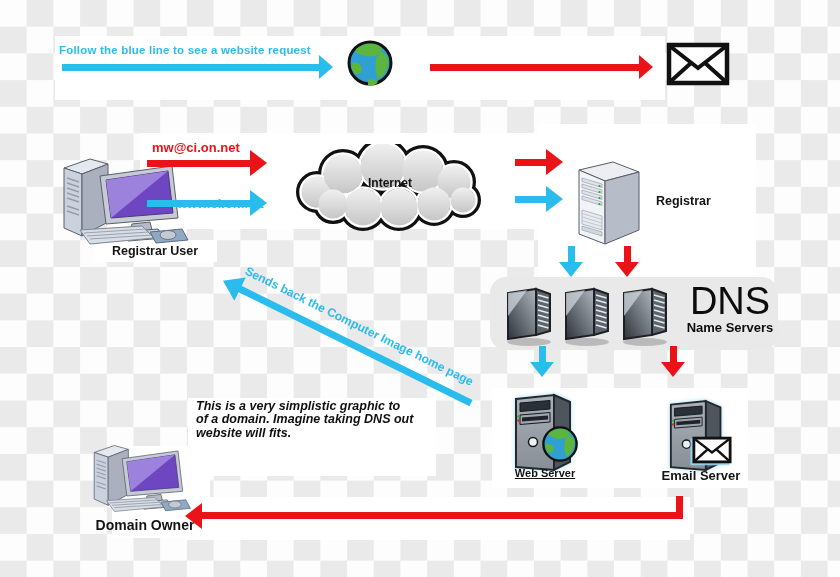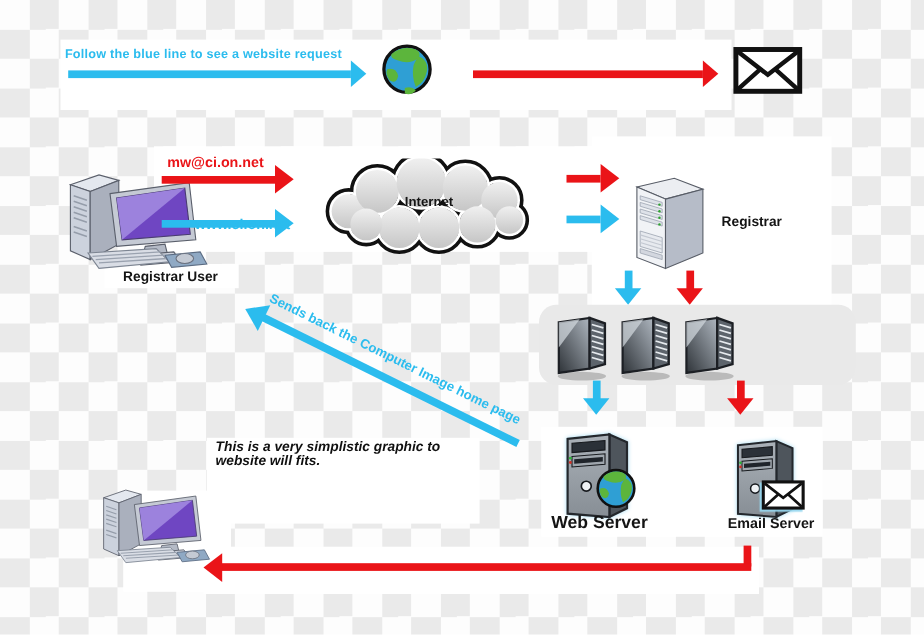--- a/index.html
+++ b/index.html
@@ -212,20 +212,24 @@
     <polygon points="33,3 47,8 47,45 33,49" fill="#5d646c" stroke="#1c1f24" stroke-width="2"></polygon>
     <path d="M35,9 L45.5,12 M35,14 L45.5,17 M35,19 L45.5,22 M35,24 L45.5,27 M35,29 L45.5,32 M35,34 L45.5,37 M35,39 L45.5,42" stroke="#e6eaee" stroke-width="1.6"></path>
   </svg>
   <svg class="abs" style="left:619px;top:286px;" width="54" height="62" viewBox="0 0 54 62">
     <ellipse cx="26" cy="56" rx="22" ry="4" fill="rgba(0,0,0,.2)"></ellipse>
     <polygon points="5,7 33,3 33,49 5,53" fill="url(#dg)" stroke="#1c1f24" stroke-width="2"></polygon>
     <polygon points="5,7 24,4.3 5,30" fill="#cfd5db" opacity=".75"></polygon>
     <polygon points="33,3 47,8 47,45 33,49" fill="#5d646c" stroke="#1c1f24" stroke-width="2"></polygon>
     <path d="M35,9 L45.5,12 M35,14 L45.5,17 M35,19 L45.5,22 M35,24 L45.5,27 M35,29 L45.5,32 M35,34 L45.5,37 M35,39 L45.5,42" stroke="#e6eaee" stroke-width="1.6"></path>
   </svg>
+  <div class="dns-title">
+    <div class="big">DNS</div>
+    <div class="sub">Name Servers</div>
+  </div>
 
   <div>
     <div class="shaft b" style="left:539px;top:346px;width:7px;height:17px;"></div>
     <div class="head dn b" style="left:530px;top:362px;"></div>
   </div>
   <div>
     <div class="shaft r" style="left:670px;top:346px;width:7px;height:17px;"></div>
     <div class="head dn r" style="left:661px;top:362px;"></div>
   </div>
 
@@ -244,21 +248,21 @@
     <circle cx="16.5" cy="26.5" r="1.3" fill="#2fb339"></circle>
       <circle cx="16.5" cy="30.5" r="1.3" fill="#d03227"></circle>
     <circle cx="31" cy="52" r="4.5" fill="#eef1f4" stroke="#16191d" stroke-width="1.5"></circle>
   </svg>
   <svg class="abs" style="left:541px;top:425px;" width="38" height="38" viewBox="0 0 48 48">
     <circle cx="24" cy="24" r="21" fill="#2f9fd4" stroke="#111" stroke-width="3"></circle>
     <path d="M10,10 Q20,2 32,6 Q38,9 34,14 Q26,20 16,16 Q8,14 10,10 Z" fill="#5cb53c"></path>
     <path d="M34,12 Q44,16 42,26 Q40,36 32,40 Q28,30 30,20 Z" fill="#5cb53c"></path>
     <path d="M6,24 Q14,22 16,30 Q14,38 8,34 Q4,28 6,24 Z" fill="#5cb53c"></path>
   </svg>
-  <div class="lbl ctr" style="left:499px;top:467px;width:92px;font-size:16px;">Web Server</div>
+  <div class="lbl ctr" style="left:499px;top:467px;width:92px;font-size:11px;text-decoration:underline;">Web Server</div>
 
   <svg class="abs glow" style="left:658px;top:395px;" width="68" height="80" viewBox="0 0 74 84">
     <polygon points="52,5 68,12 68,72 52,80" fill="#4e555c" stroke="#23272c" stroke-width="2"></polygon>
     <polygon points="14,9 52,5 52,80 14,77" fill="url(#fg)" stroke="#23272c" stroke-width="2"></polygon>
     <polygon points="18,13 48,10.5 48,19 18,21.5" fill="#2b3138" stroke="#16191d"></polygon>
     <polygon points="18,25 48,22.5 48,32 18,34.5" fill="#9fa6ad" stroke="#16191d"></polygon>
     <polygon points="20,27.5 46,25.5 46,29.5 20,31.5" fill="#1f242a"></polygon>
     <circle cx="16.5" cy="26.5" r="1.3" fill="#2fb339"></circle>
       <circle cx="16.5" cy="30.5" r="1.3" fill="#d03227"></circle>
     <circle cx="31" cy="52" r="4.5" fill="#eef1f4" stroke="#16191d" stroke-width="1.5"></circle>
@@ -271,20 +275,21 @@
   <div class="lbl ctr" style="left:654px;top:468px;width:94px;font-size:13px;">Email Server</div>
 
   <div>
     <div class="shaft b" style="left:237px;top:284px;width:261px;height:7px;transform:rotate(26.3deg);transform-origin:0 50%;"></div>
     <div class="head ul b" style="left:222px;top:272px;"></div>
   </div>
   <div class="lbl blue" style="left:249px;top:264px;font-size:12px;transform:rotate(26.3deg);transform-origin:0 0;">Sends back the Computer Image home page</div>
 
   <div class="note">
     <div>This is a very simplistic graphic to</div>
+    <div>of a domain. Imagine taking DNS out</div>
     <div>website will fits.</div>
   </div>
 
   <svg class="abs" style="left:88px;top:435px;" width="104" height="80" viewBox="0 0 134 102">
     <g stroke="#5a5f6b" stroke-width="1">
       <polygon points="8,22 34,13 52,18 26,28" fill="#e4e8ef"></polygon>
       <polygon points="8,22 26,28 26,90 8,82" fill="#ccd2dd"></polygon>
       <polygon points="26,28 52,18 52,76 26,90" fill="#aab0bd"></polygon>
     </g>
     <g stroke="#959daa" stroke-width="1.4">
@@ -293,20 +298,21 @@
     <polygon points="44,30 116,20 122,72 50,78" fill="#c5cad4" stroke="#5a5f6b"></polygon>
     <polygon points="50,34 112,25 117,67 55,72" fill="#6f46c2" stroke="#4a3c72"></polygon>
     <polygon points="50,34 112,25 55,72" fill="#9c82dd"></polygon>
     <polygon points="76,78 94,76 96,84 74,86" fill="#b4bac6" stroke="#5a5f6b"></polygon>
     <polygon points="66,86 102,83 108,92 72,95" fill="#cdd2dc" stroke="#5a5f6b"></polygon>
     <polygon points="24,84 86,80 98,92 34,98" fill="#d9dde5" stroke="#7d8592"></polygon>
     <path d="M28,87 L90,83 M31,90 L93,86 M34,93 L96,89" stroke="#9aa2af" stroke-width="1.2" fill="none"></path>
     <polygon points="94,86 126,83 132,94 100,97" fill="#8fa9c4" stroke="#5a6b82"></polygon>
     <ellipse cx="112" cy="89" rx="8" ry="4.5" fill="#c4cad4" stroke="#6b7280"></ellipse>
   </svg>
+  <div class="lbl ctr" style="left:84px;top:517px;width:122px;font-size:14px;">Domain Owner</div>
 
   <div>
     <div class="shaft r" style="left:676px;top:496px;width:7px;height:19px;"></div>
     <div class="shaft r" style="left:201px;top:512px;width:482px;height:7px;"></div>
     <div class="head lt r" style="left:185px;top:503px;"></div>
   </div>
 
 </div>
 
 </body></html>

